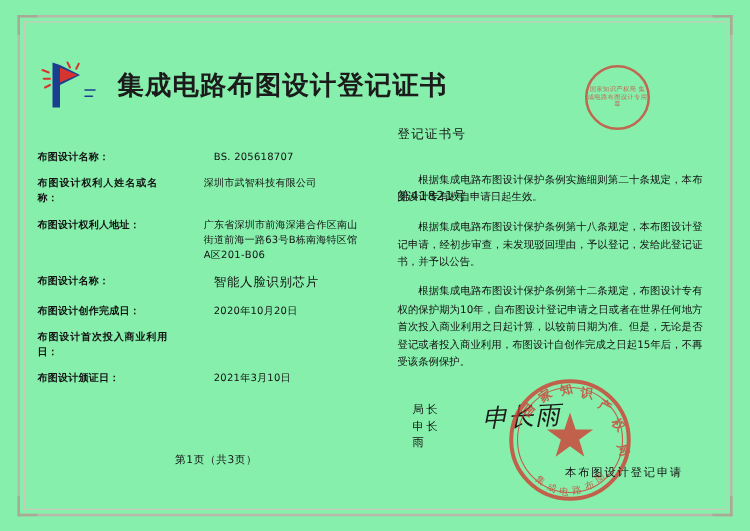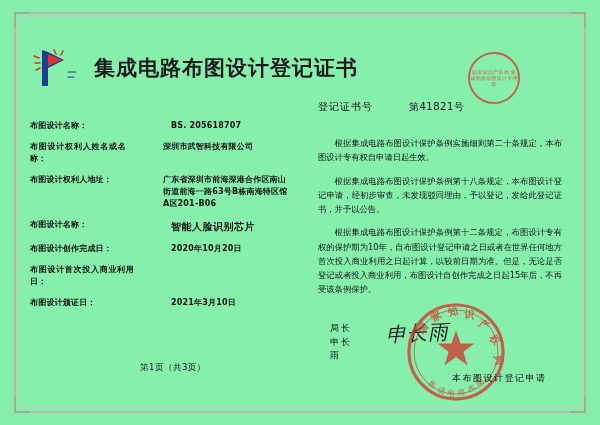--- a/index.html
+++ b/index.html
@@ -71,20 +71,21 @@
   
   .reg-line {
     position: absolute;
     left: 318px;
     top: 100px;
     font-size: 10px;
     color: #141414;
     display: flex;
     gap: 36px;
     white-space: nowrap;
+    flex-direction: column;
   }
   .reg-label { letter-spacing: 1px; }
   .reg-value { letter-spacing: 0.5px; }
 
   
   .seal-top {
     position: absolute;
     left: 468px;
     top: 52px;
     width: 52px;
@@ -122,21 +123,21 @@
   }
   .info-label {
     width: 104px;
     flex: none;
     text-align: justify;
     font-weight: bold;
     letter-spacing: 0.2px;
   }
   .info-value {
     flex: 1;
-    font-weight: bold;
+    font-weight: normal;
     letter-spacing: 0.2px;
     padding-left: 37px;
   }
   .info-row.wrap .info-label { width: 96px; }
   .info-value.big {
     font-size: 10px;
     letter-spacing: 0.5px;
   }
 
   

